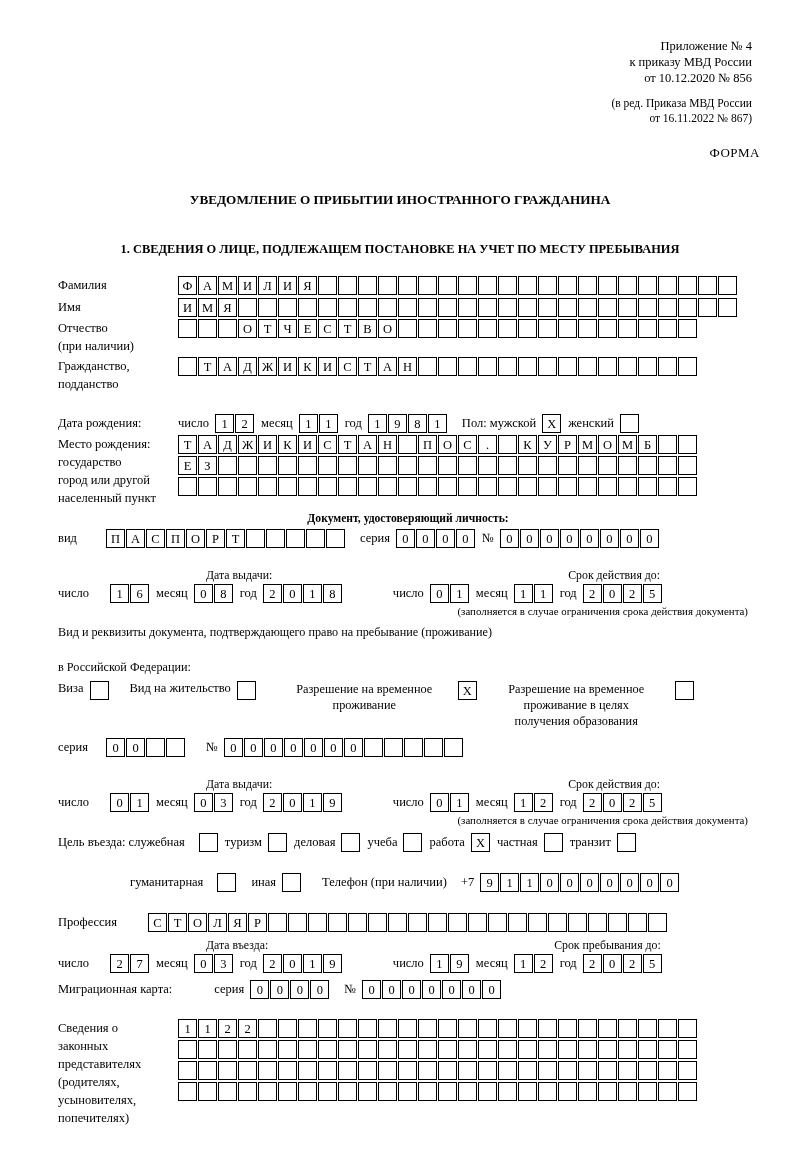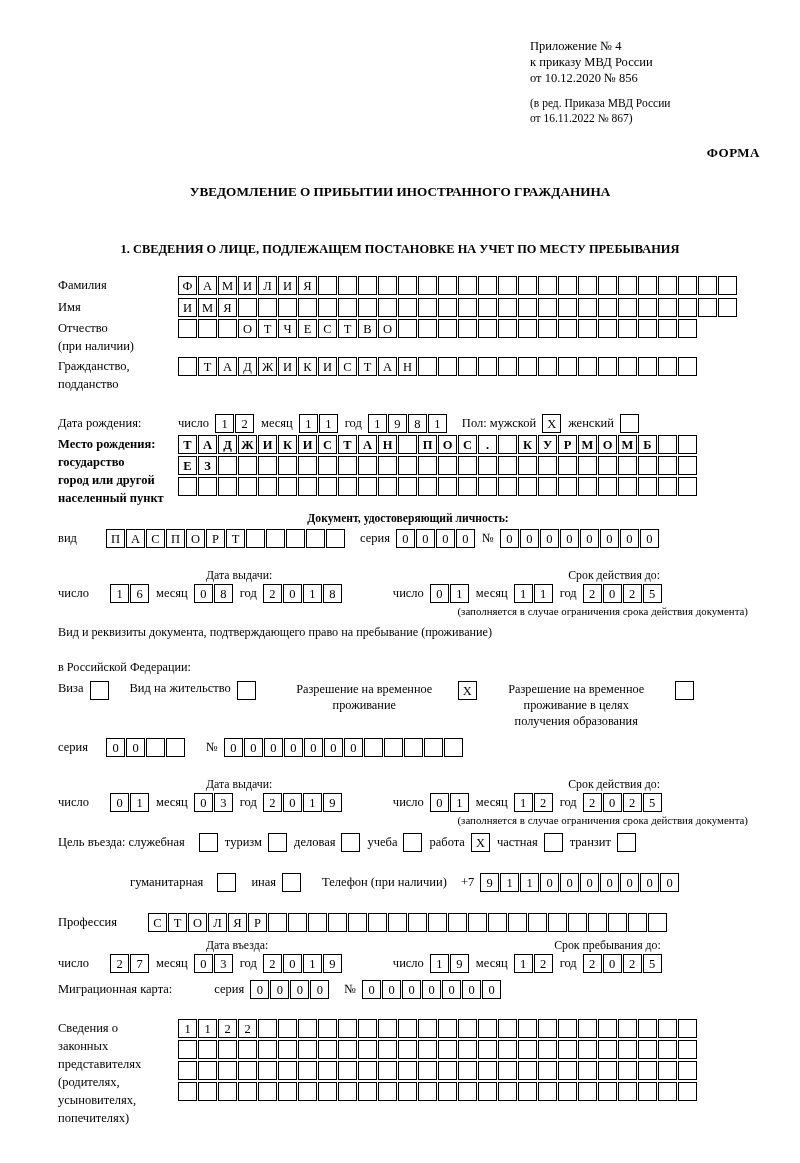--- a/index.html
+++ b/index.html
@@ -17,42 +17,42 @@
   }
   .page {
     position: relative;
     width: 800px;
     height: 1163px;
     padding: 0;
   }
   .hdr {
     position: absolute;
     top: 38px;
-    right: 40px;
-    text-align: left;
+    right: 48px;
+    text-align: right;
     font-size: 12.5px;
     line-height: 16px;
     width: 230px;
   }
   .hdr .sub {
     margin-top: 10px;
     font-size: 11.5px;
     line-height: 15px;
   }
   .forma {
     position: absolute;
     top: 145px;
     right: 40px;
-    font-weight: bold;
+    font-weight: normal;
     font-size: 13px;
     letter-spacing: 0.5px;
   }
   .title {
     position: absolute;
-    top: 182px;
+    top: 190px;
     left: 0;
     width: 800px;
     text-align: center;
     font-weight: bold;
     font-size: 13.2px;
     line-height: 19px;
   }
   .title .line2 { display: block; }
   .uline {
     display: inline-block;
@@ -120,21 +120,21 @@
   .footer-note {
     text-align: center;
     font-size: 11.5px;
     margin-top: 9px;
   }
   .fl { display: flex; align-items: center; }
   .permit-sub {
     font-size: 12.3px;
     line-height: 16px;
   }
-  .mt2 { margin-top: 2px; font-weight: bold; }
+  .mt2 { margin-top: 2px; }
   .mt4 { margin-top: 20px; }
   .mt6 { margin-top: 6px; }
   .mt8 { margin-top: 8px; }
   .right-note {
     text-align: right;
     font-size: 10.9px;
     padding-right: 10px;
   }
   .hdr-row {
     display: flex;

